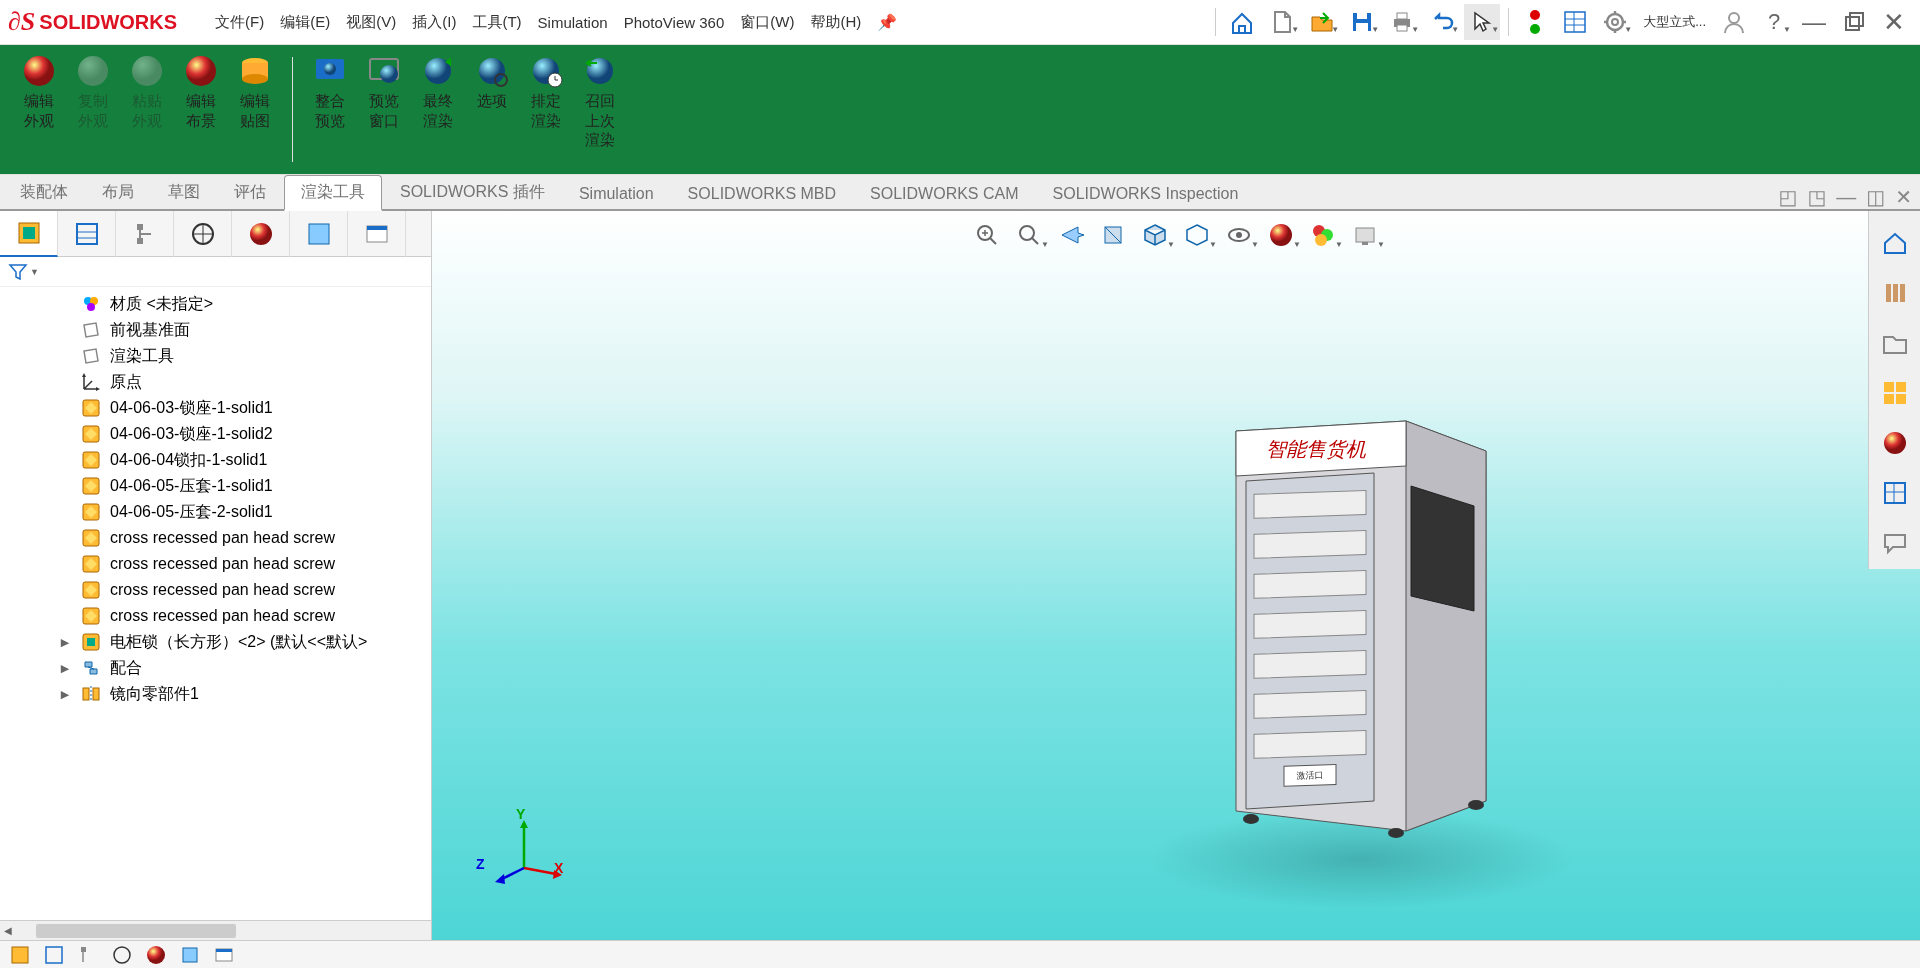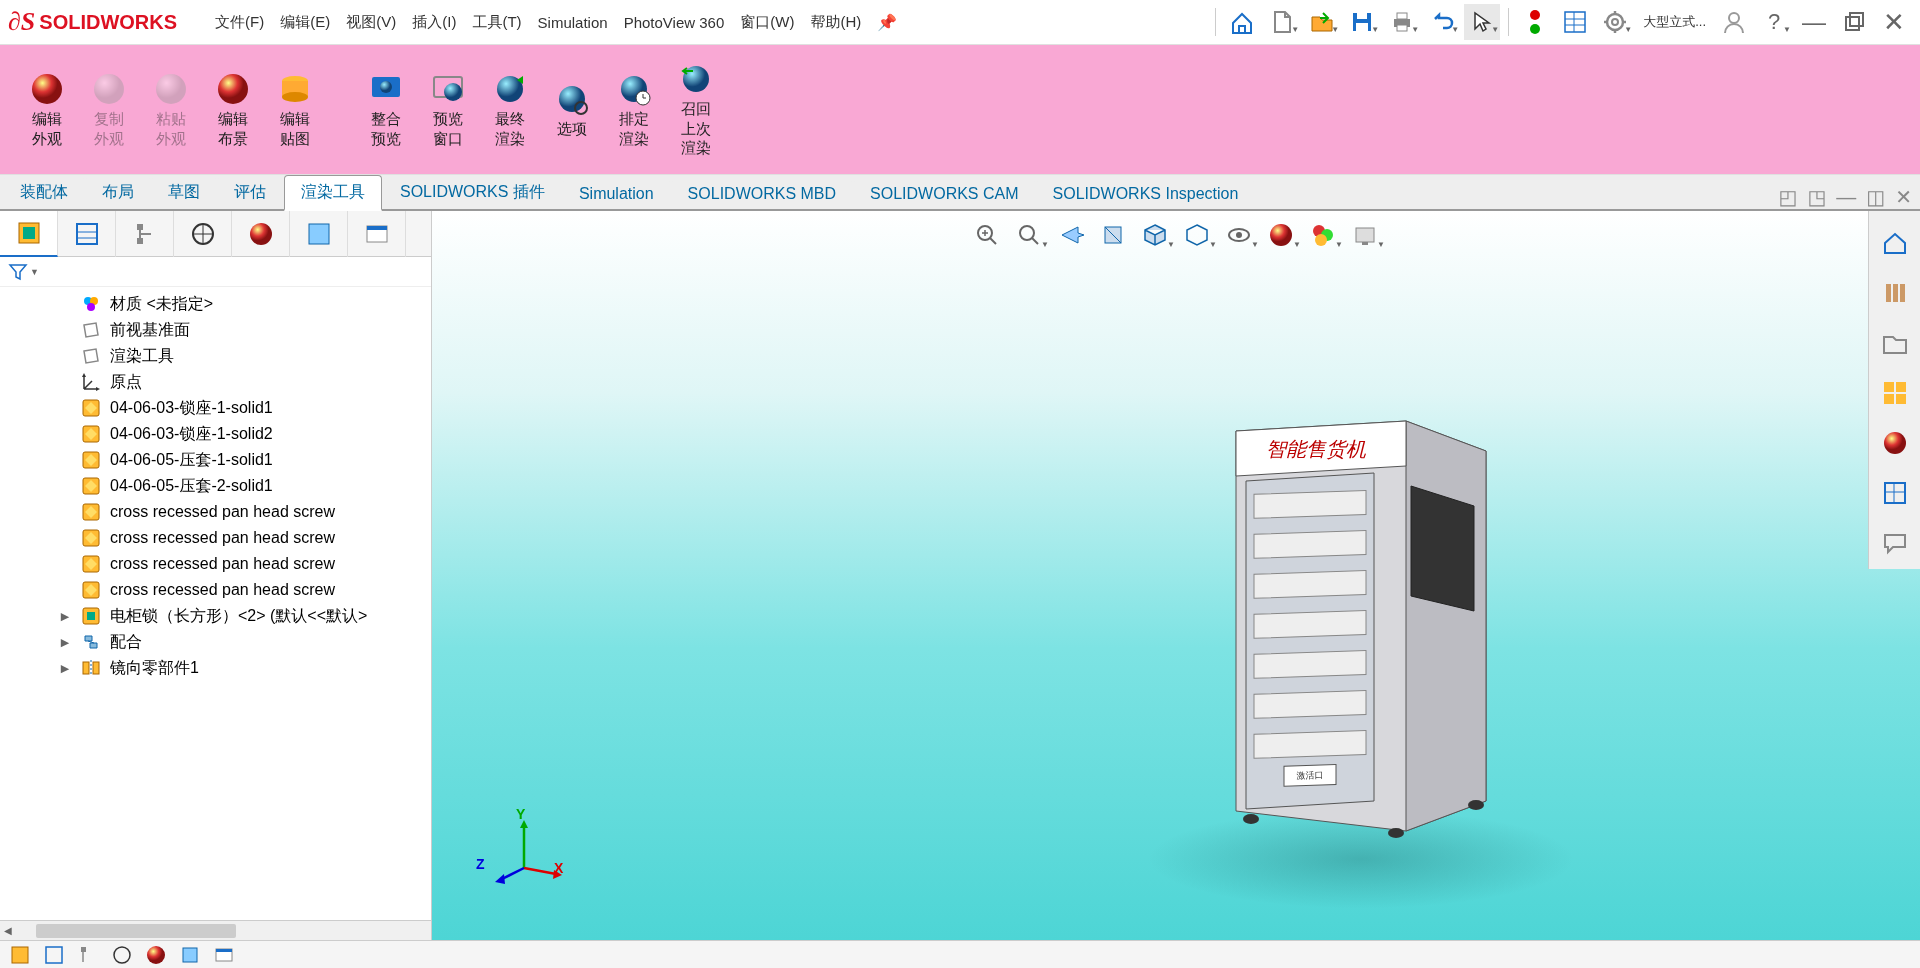--- a/index.html
+++ b/index.html
@@ -11,30 +11,30 @@
 .logo-ds { color: #d12; font-style: italic; font-size: 26px; font-family: serif;}
 .menubar-item { padding: 4px 8px; cursor: pointer; font-size: 15px; color: #333; }
 .pin { color: #1a6ec8; margin-left: 8px; font-size: 16px;}
 .menubar-right { margin-left: auto; display: flex; align-items: center; gap: 4px; }
 .tb-btn { width: 36px; height: 36px; display: flex; align-items: center; justify-content: center; cursor: pointer; position: relative;}
 .tb-sep { width: 1px; height: 28px; background: #ccc; margin: 0 4px;}
 .dd-arrow { font-size: 8px; color: #666; margin-left: 2px; position: absolute; right: 1px; bottom: 6px;}
 .wide-label { font-size: 13px; color: #333; padding: 0 6px;}
 
 
-.ribbon { display: flex; height: 130px; background: #f9a8d4; padding: 4px 8px; gap: 16px; border-bottom: 1px solid #e0e0e0; align-items: center;}
+.ribbon { display: flex; height: 130px; background: #15803d; padding: 4px 8px; gap: 8px; border-bottom: 1px solid #e0e0e0;}
 .ribbon-btn { display: flex; flex-direction: column; align-items: center; justify-content: flex-start; padding: 4px 2px; cursor: pointer; min-width: 46px;}
 .ribbon-btn.disabled { opacity: 0.4;}
 .ribbon-icon { width: 36px; height: 36px; display: flex; align-items: center; justify-content: center; margin-bottom: 2px;}
 .ribbon-label { font-size: 15px; text-align: center; line-height: 1.3; color: #222;}
 .ribbon-sep { width: 1px; background: #ddd; margin: 8px 6px;}
 
 
 .tabs { display: flex; align-items: flex-end; height: 36px; background: #eee; border-bottom: 2px solid #999; padding-left: 4px;}
-.tab { padding: 6px 16px; font-size: 16px; color: #0369a1; cursor: pointer; background: #eee; border-radius: 4px 4px 0 0; margin-right: 2px;}
+.tab { padding: 6px 16px; font-size: 16px; color: #737373; cursor: pointer; background: #eee; border-radius: 4px 4px 0 0; margin-right: 2px;}
 .tab.active { background: #fff; border: 1px solid #999; border-bottom: 2px solid #fff; position: relative; top: 2px;}
 .tabs-right { margin-left: auto; display: flex; gap: 10px; padding-right: 8px; align-items: center;}
 .tabs-right span { font-size: 20px; color: #888; cursor: pointer;}
 
 
 .main { display: flex; height: calc(100% - 45px - 130px - 36px - 28px); }
 
 
 .left-panel { width: 432px; background: #fff; border-right: 1px solid #ccc; display: flex; flex-direction: column; position: relative;}
 .lp-icons { display: flex; height: 46px; background: #f5f5f5; border-bottom: 1px solid #ccc;}
@@ -427,20 +427,27 @@
                 <rect x="3" y="3" width="16" height="16" rx="2" fill="#fb3" stroke="#a60"></rect>
                 <path d="M11 5 L17 11 L11 17 L5 11 Z" fill="#fd6"></path>
               </svg></span>
             <span>04-06-03-锁座-1-solid2</span>
           </div>
           <div class="tree-item">
             <span class="tree-icon"><svg width="22" height="22">
                 <rect x="3" y="3" width="16" height="16" rx="2" fill="#fb3" stroke="#a60"></rect>
                 <path d="M11 5 L17 11 L11 17 L5 11 Z" fill="#fd6"></path>
               </svg></span>
+            <span>04-06-04锁扣-1-solid1</span>
+          </div>
+          <div class="tree-item">
+            <span class="tree-icon"><svg width="22" height="22">
+                <rect x="3" y="3" width="16" height="16" rx="2" fill="#fb3" stroke="#a60"></rect>
+                <path d="M11 5 L17 11 L11 17 L5 11 Z" fill="#fd6"></path>
+              </svg></span>
             <span>04-06-05-压套-1-solid1</span>
           </div>
           <div class="tree-item">
             <span class="tree-icon"><svg width="22" height="22">
                 <rect x="3" y="3" width="16" height="16" rx="2" fill="#fb3" stroke="#a60"></rect>
                 <path d="M11 5 L17 11 L11 17 L5 11 Z" fill="#fd6"></path>
               </svg></span>
             <span>04-06-05-压套-2-solid1</span>
           </div>
           <div class="tree-item">

